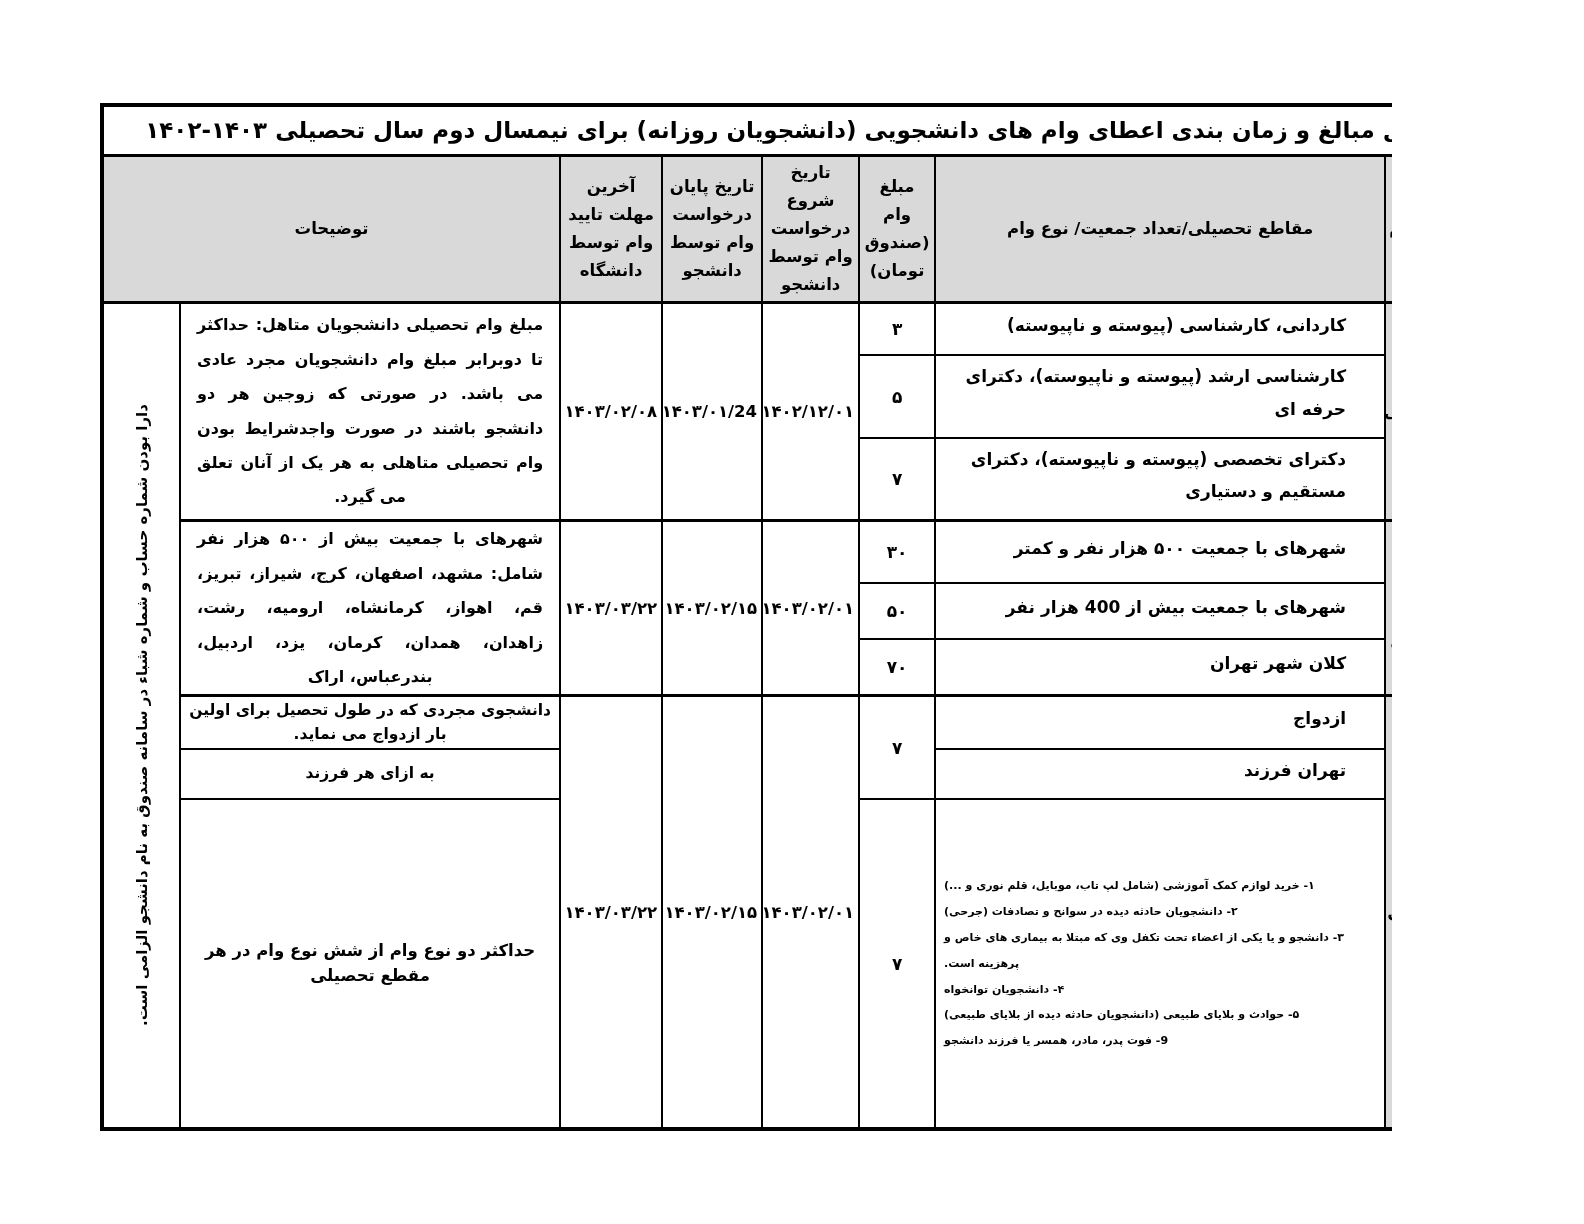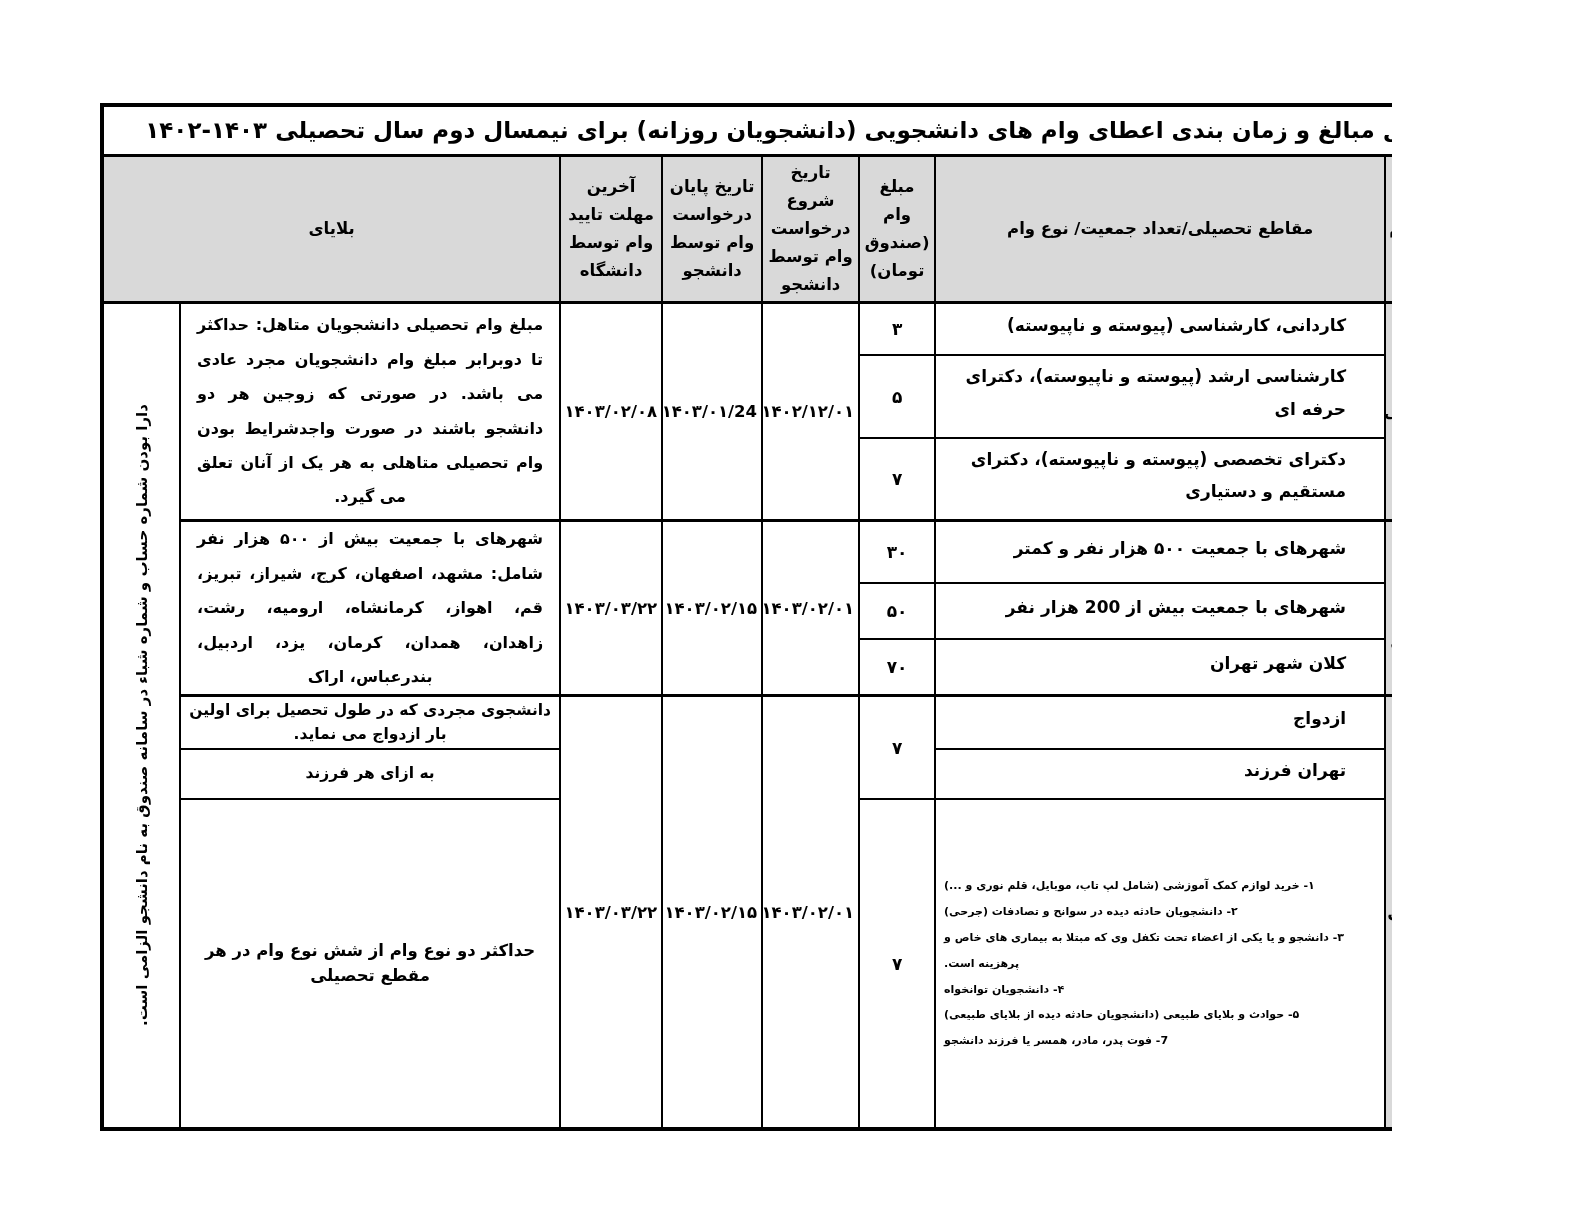--- a/index.html
+++ b/index.html
@@ -66,21 +66,21 @@
         <div class="rot-wrap">
               <div class="rot rot-head">ردیف</div>
             </div>
       </td>
       <td class="hd">نوع وام</td>
       <td class="hd">مقاطع تحصیلی/تعداد جمعیت/ نوع وام</td>
       <td class="hd">مبلغ وام (صندوق تومان)</td>
       <td class="hd">تاریخ شروع درخواست وام توسط دانشجو</td>
       <td class="hd">تاریخ پایان درخواست وام توسط دانشجو</td>
       <td class="hd">آخرین مهلت تایید وام توسط دانشگاه</td>
-      <td class="hd" colspan="2">بلایای</td>
+      <td class="hd" colspan="2">توضیحات</td>
     </tr>
 
     <tr class="major" style="height:53px">
       <td class="num gray" rowspan="3">۱</td>
       <td class="type-cell gray" rowspan="3">تحصیلی</td>
       <td class="level">کاردانی، کارشناسی (پیوسته و ناپیوسته)</td>
       <td class="num">۳</td>
       <td class="date" rowspan="3">۱۴۰۲/۱۲/۰۱</td>
       <td class="date" rowspan="3">۱۴۰۳/۰۱/24</td>
       <td class="date" rowspan="3">۱۴۰۳/۰۲/۰۸</td>
@@ -104,21 +104,21 @@
       <td class="num gray" rowspan="3">۲</td>
       <td class="type-cell gray" rowspan="3">ودیعه مسکن متاهلی</td>
       <td class="level">شهرهای با جمعیت ۵۰۰ هزار نفر و کمتر</td>
       <td class="num">۳۰</td>
       <td class="date" rowspan="3">۱۴۰۳/۰۲/۰۱</td>
       <td class="date" rowspan="3">۱۴۰۳/۰۲/۱۵</td>
       <td class="date" rowspan="3">۱۴۰۳/۰۳/۲۲</td>
       <td class="notes-just" rowspan="3">شهرهای با جمعیت بیش از ۵۰۰ هزار نفر شامل: مشهد، اصفهان، کرج، شیراز، تبریز، قم، اهواز، کرمانشاه، ارومیه، رشت، زاهدان، همدان، کرمان، یزد، اردبیل، بندرعباس، اراک</td>
     </tr>
     <tr style="height:43px">
-      <td class="level">شهرهای با جمعیت بیش از 200 هزار نفر</td>
+      <td class="level">شهرهای با جمعیت بیش از 400 هزار نفر</td>
       <td class="num">۵۰</td>
     </tr>
     <tr style="height:46px">
       <td class="level">کلان شهر تهران</td>
       <td class="num">۷۰</td>
     </tr>
 
     <tr class="major" style="height:47px">
       <td class="num gray" rowspan="3">۳</td>
       <td class="type-cell gray" rowspan="3">ضروری</td>
@@ -133,20 +133,20 @@
       <td class="level">تهران فرزند</td>
       <td class="notes-center">به ازای هر فرزند</td>
     </tr>
     <tr style="height:330px">
       <td class="list-cell">
             <div class="li">۱- خرید لوازم کمک آموزشی (شامل لپ تاب، موبایل، قلم نوری و ...)</div>
             <div class="li">۲- دانشجویان حادثه دیده در سوانح و تصادفات (جرحی)</div>
             <div class="li">۳- دانشجو و یا یکی از اعضاء تحت تکفل وی که مبتلا به بیماری های خاص و پرهزینه است.</div>
             <div class="li">۴- دانشجویان توانخواه</div>
             <div class="li">۵- حوادث و بلایای طبیعی (دانشجویان حادثه دیده از بلایای طبیعی)</div>
-            <div class="li">7- فوت پدر، مادر، همسر یا فرزند دانشجو</div>
+            <div class="li">9- فوت پدر، مادر، همسر یا فرزند دانشجو</div>
           </td>
       <td class="num">۷</td>
       <td class="notes-center" style="font-size:16.5px;">حداکثر دو نوع وام از شش نوع وام در هر مقطع تحصیلی</td>
     </tr>
   </tbody>
     </table>
 </div>
 
 </body></html>

